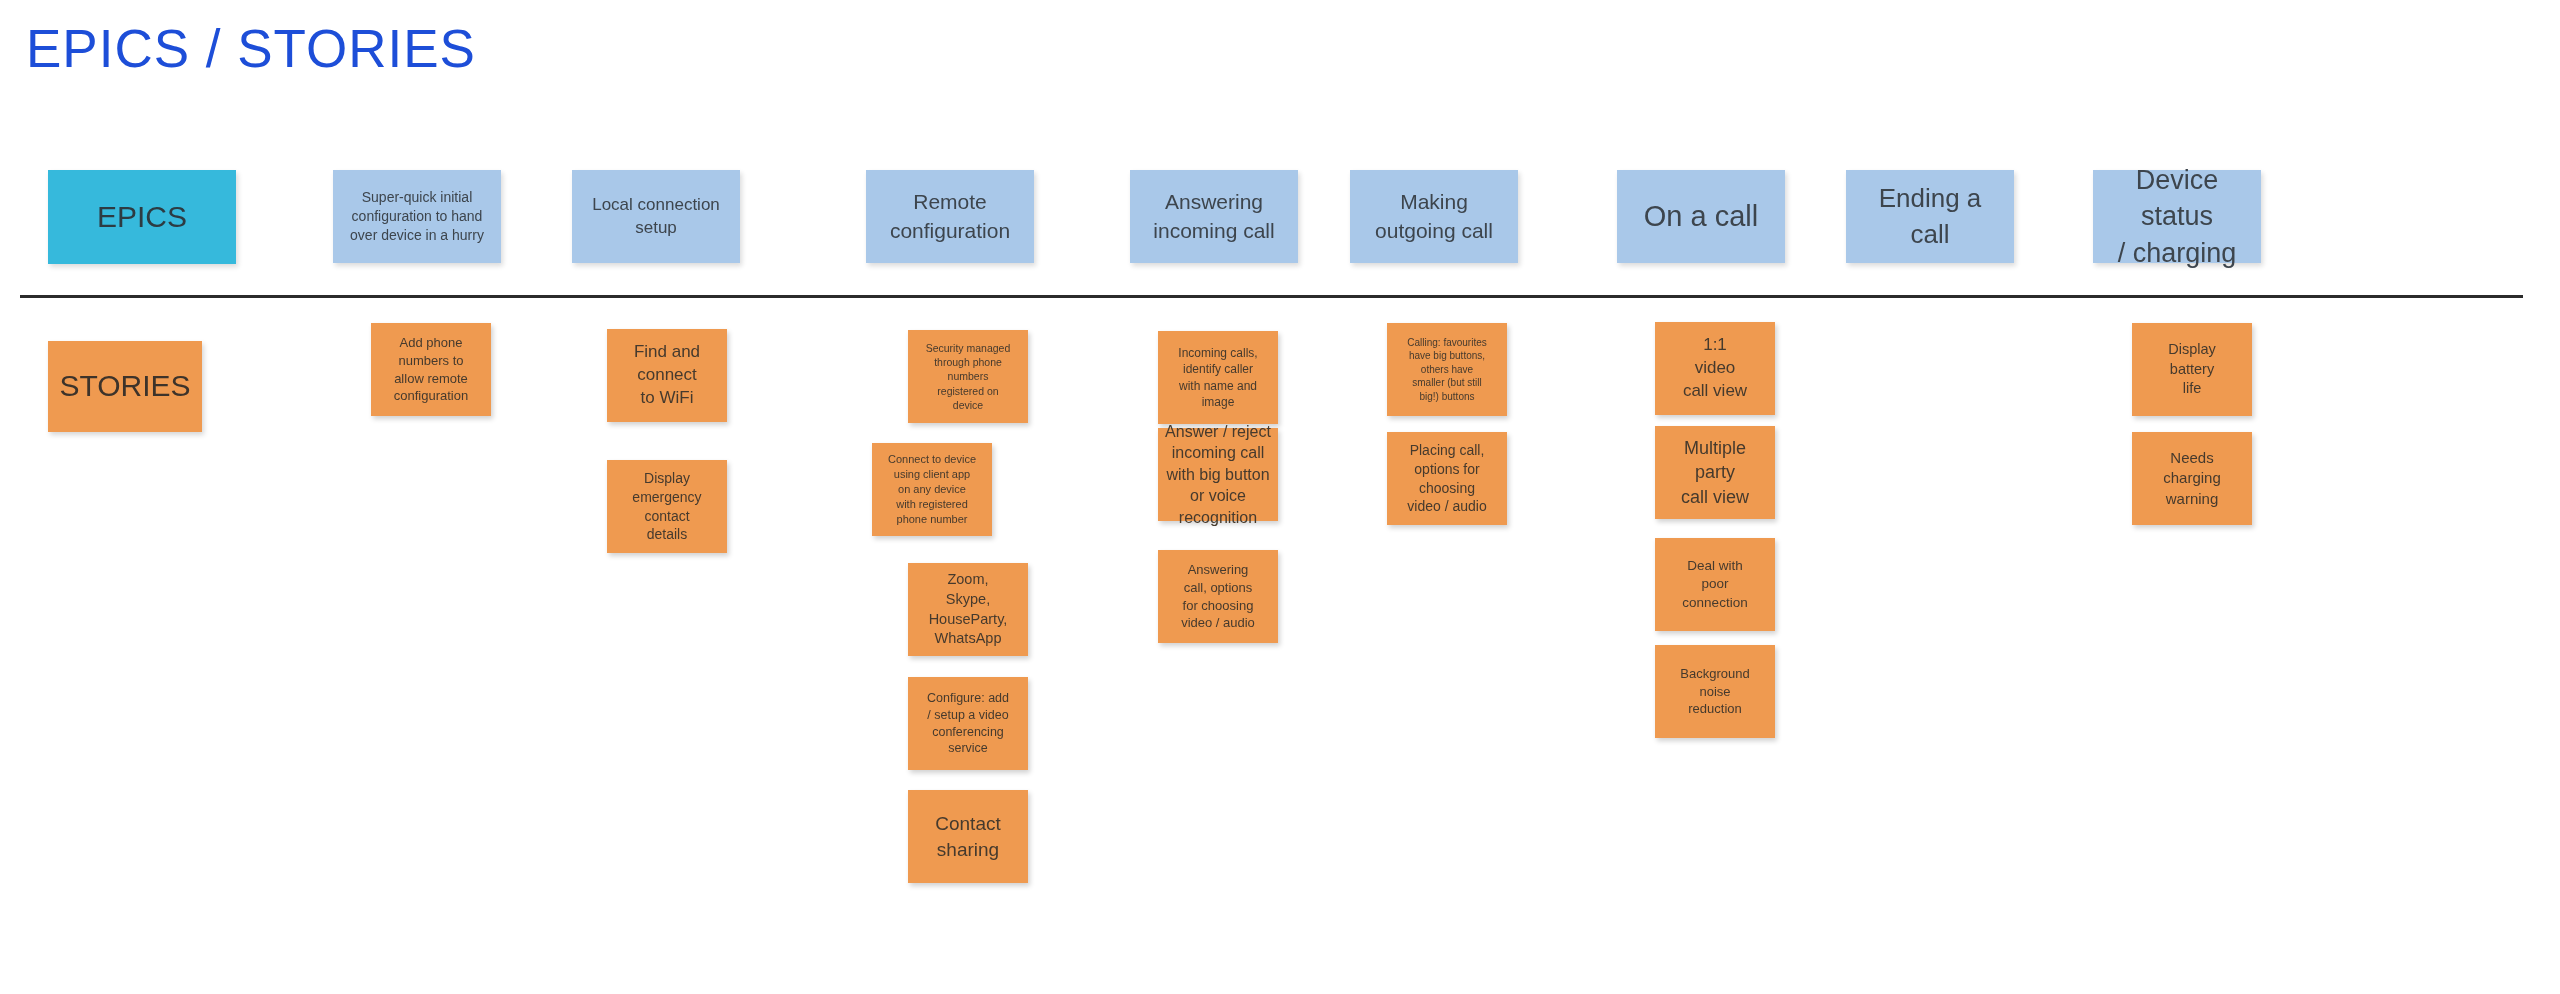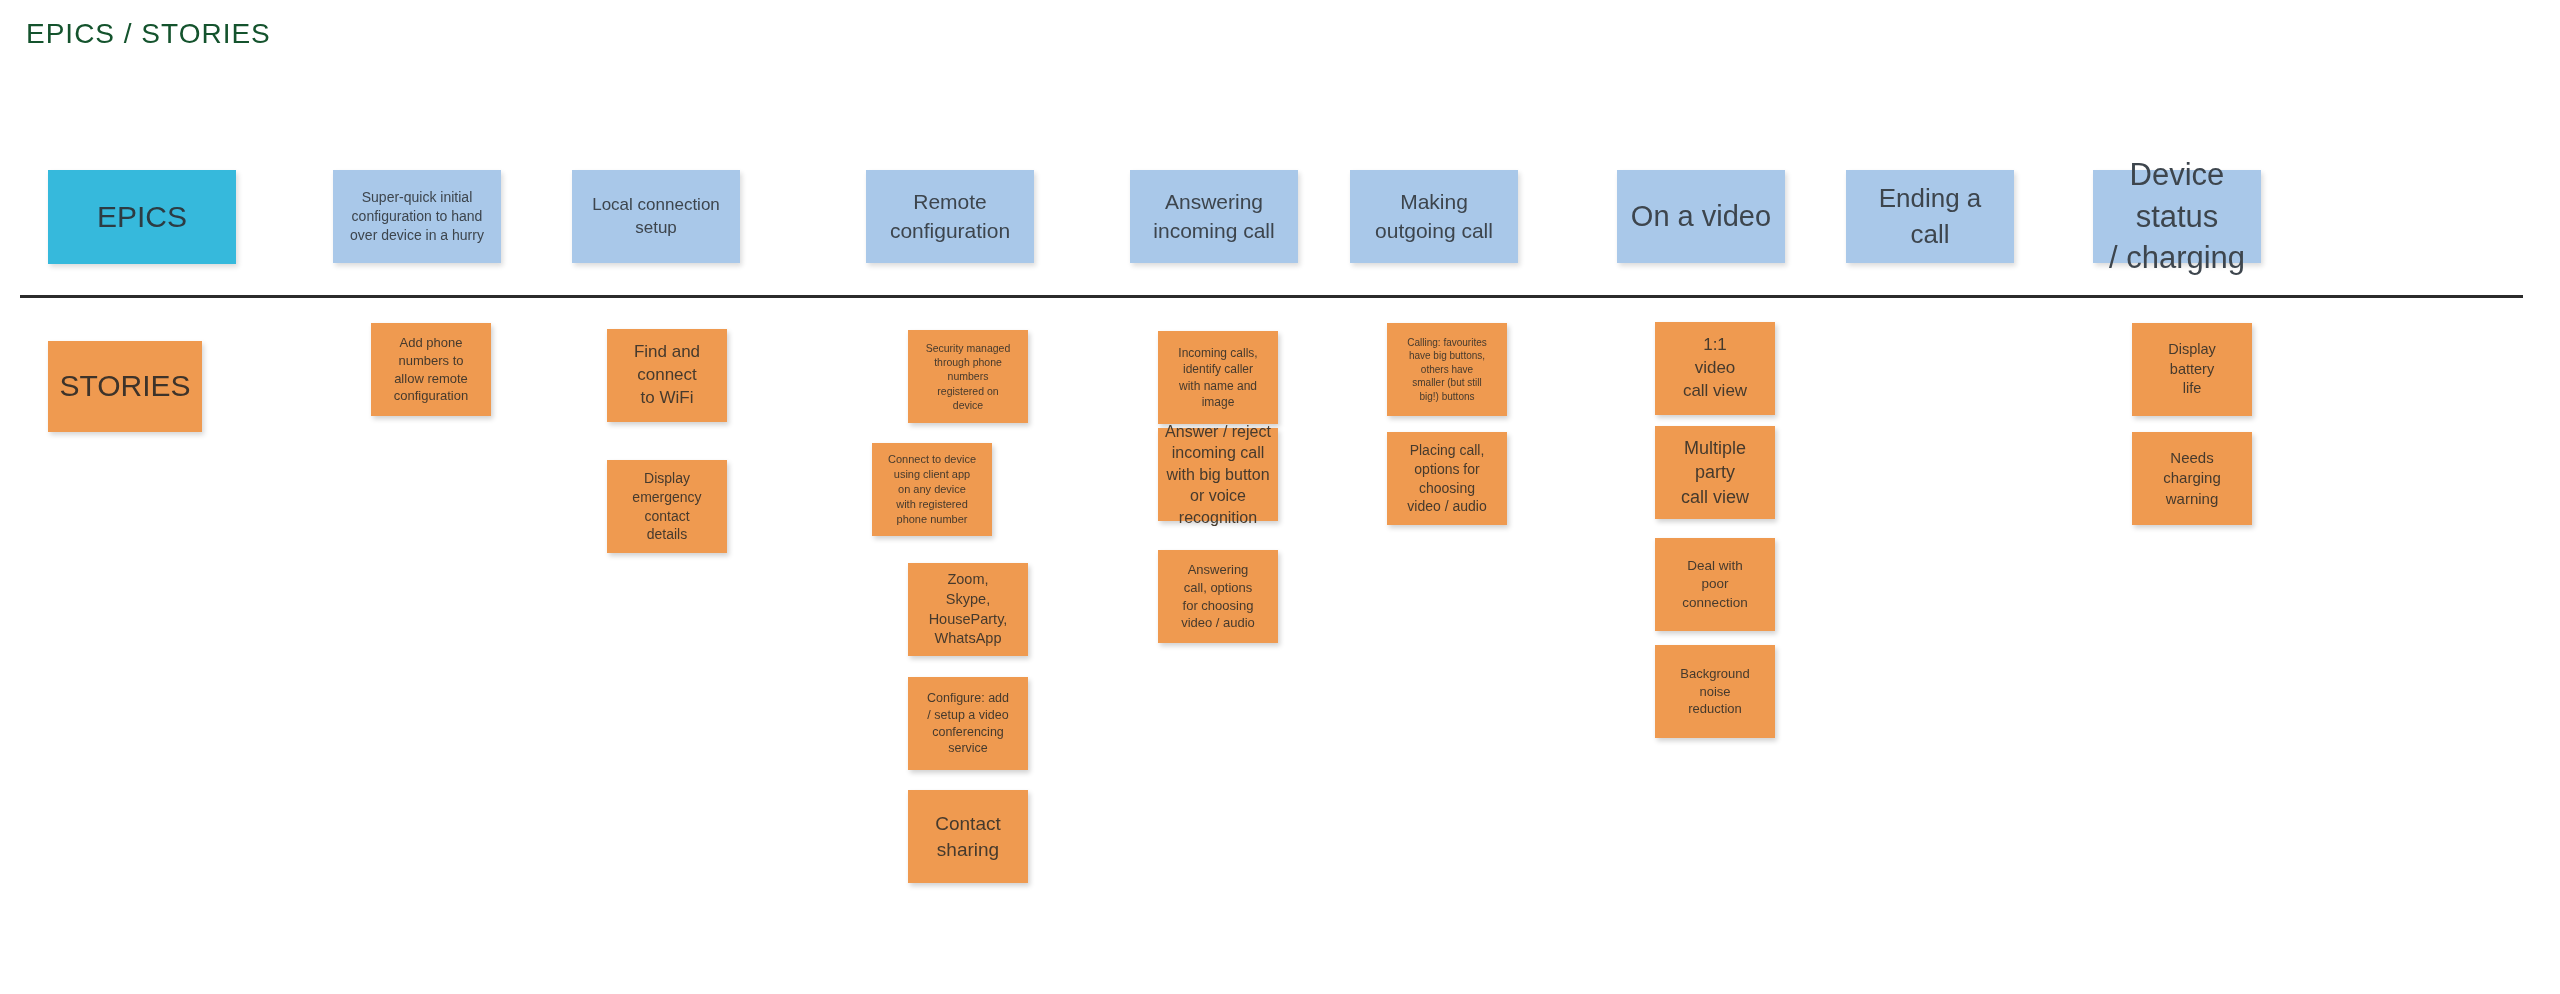--- a/index.html
+++ b/index.html
@@ -10,21 +10,21 @@
   }
   :root{
     --epics-header:#36b9dc;
     --epic-card:#a9c8e9;
     --story-card:#ef9a50;
     --divider:#2b2b2b;
   }
   #board{position:absolute;inset:0;}
   .page-title{
     position:absolute;left:26px;top:18px;margin:0;
-    font-size:28px;font-weight:400;color:#14532d;letter-spacing:1px;
+    font-size:53px;font-weight:400;color:#1d4ed8;letter-spacing:1px;
     white-space:pre-line;
   }
   .card{
     position:absolute;display:flex;align-items:center;justify-content:center;
     text-align:center;white-space:pre-line;box-sizing:border-box;
     line-height:1.35;padding:4px;
   }
   .epic{
     width:168px;height:93px;top:170px;
     background:var(--epic-card);color:#3d454d;
@@ -63,24 +63,24 @@
 setup</div>
   <div class="card epic" style="left:333px;font-size:14px">Super-quick initial
 configuration to hand
 over device in a hurry</div>
   <div class="card epic" style="left:866px;font-size:21px">Remote
 configuration</div>
   <div class="card epic" style="left:1130px;font-size:21px">Answering
 incoming call</div>
   <div class="card epic" style="left:1350px;font-size:21px">Making
 outgoing call</div>
-  <div class="card epic" style="left:1617px;font-size:29px">On a video</div>
+  <div class="card epic" style="left:1617px;font-size:29px">On a call</div>
   <div class="card epic" style="left:1846px;font-size:26px">Ending a
 call</div>
-  <div class="card epic" style="left:2093px;font-size:31px">Device status
+  <div class="card epic" style="left:2093px;font-size:27px">Device status
 / charging</div>
 
   <div class="divider"></div>
 
   <div class="card stories-header">STORIES</div>
 
   <div class="card story" style="left:371px;top:323px;font-size:13px">Add phone
 numbers to
 allow remote
 configuration</div>

